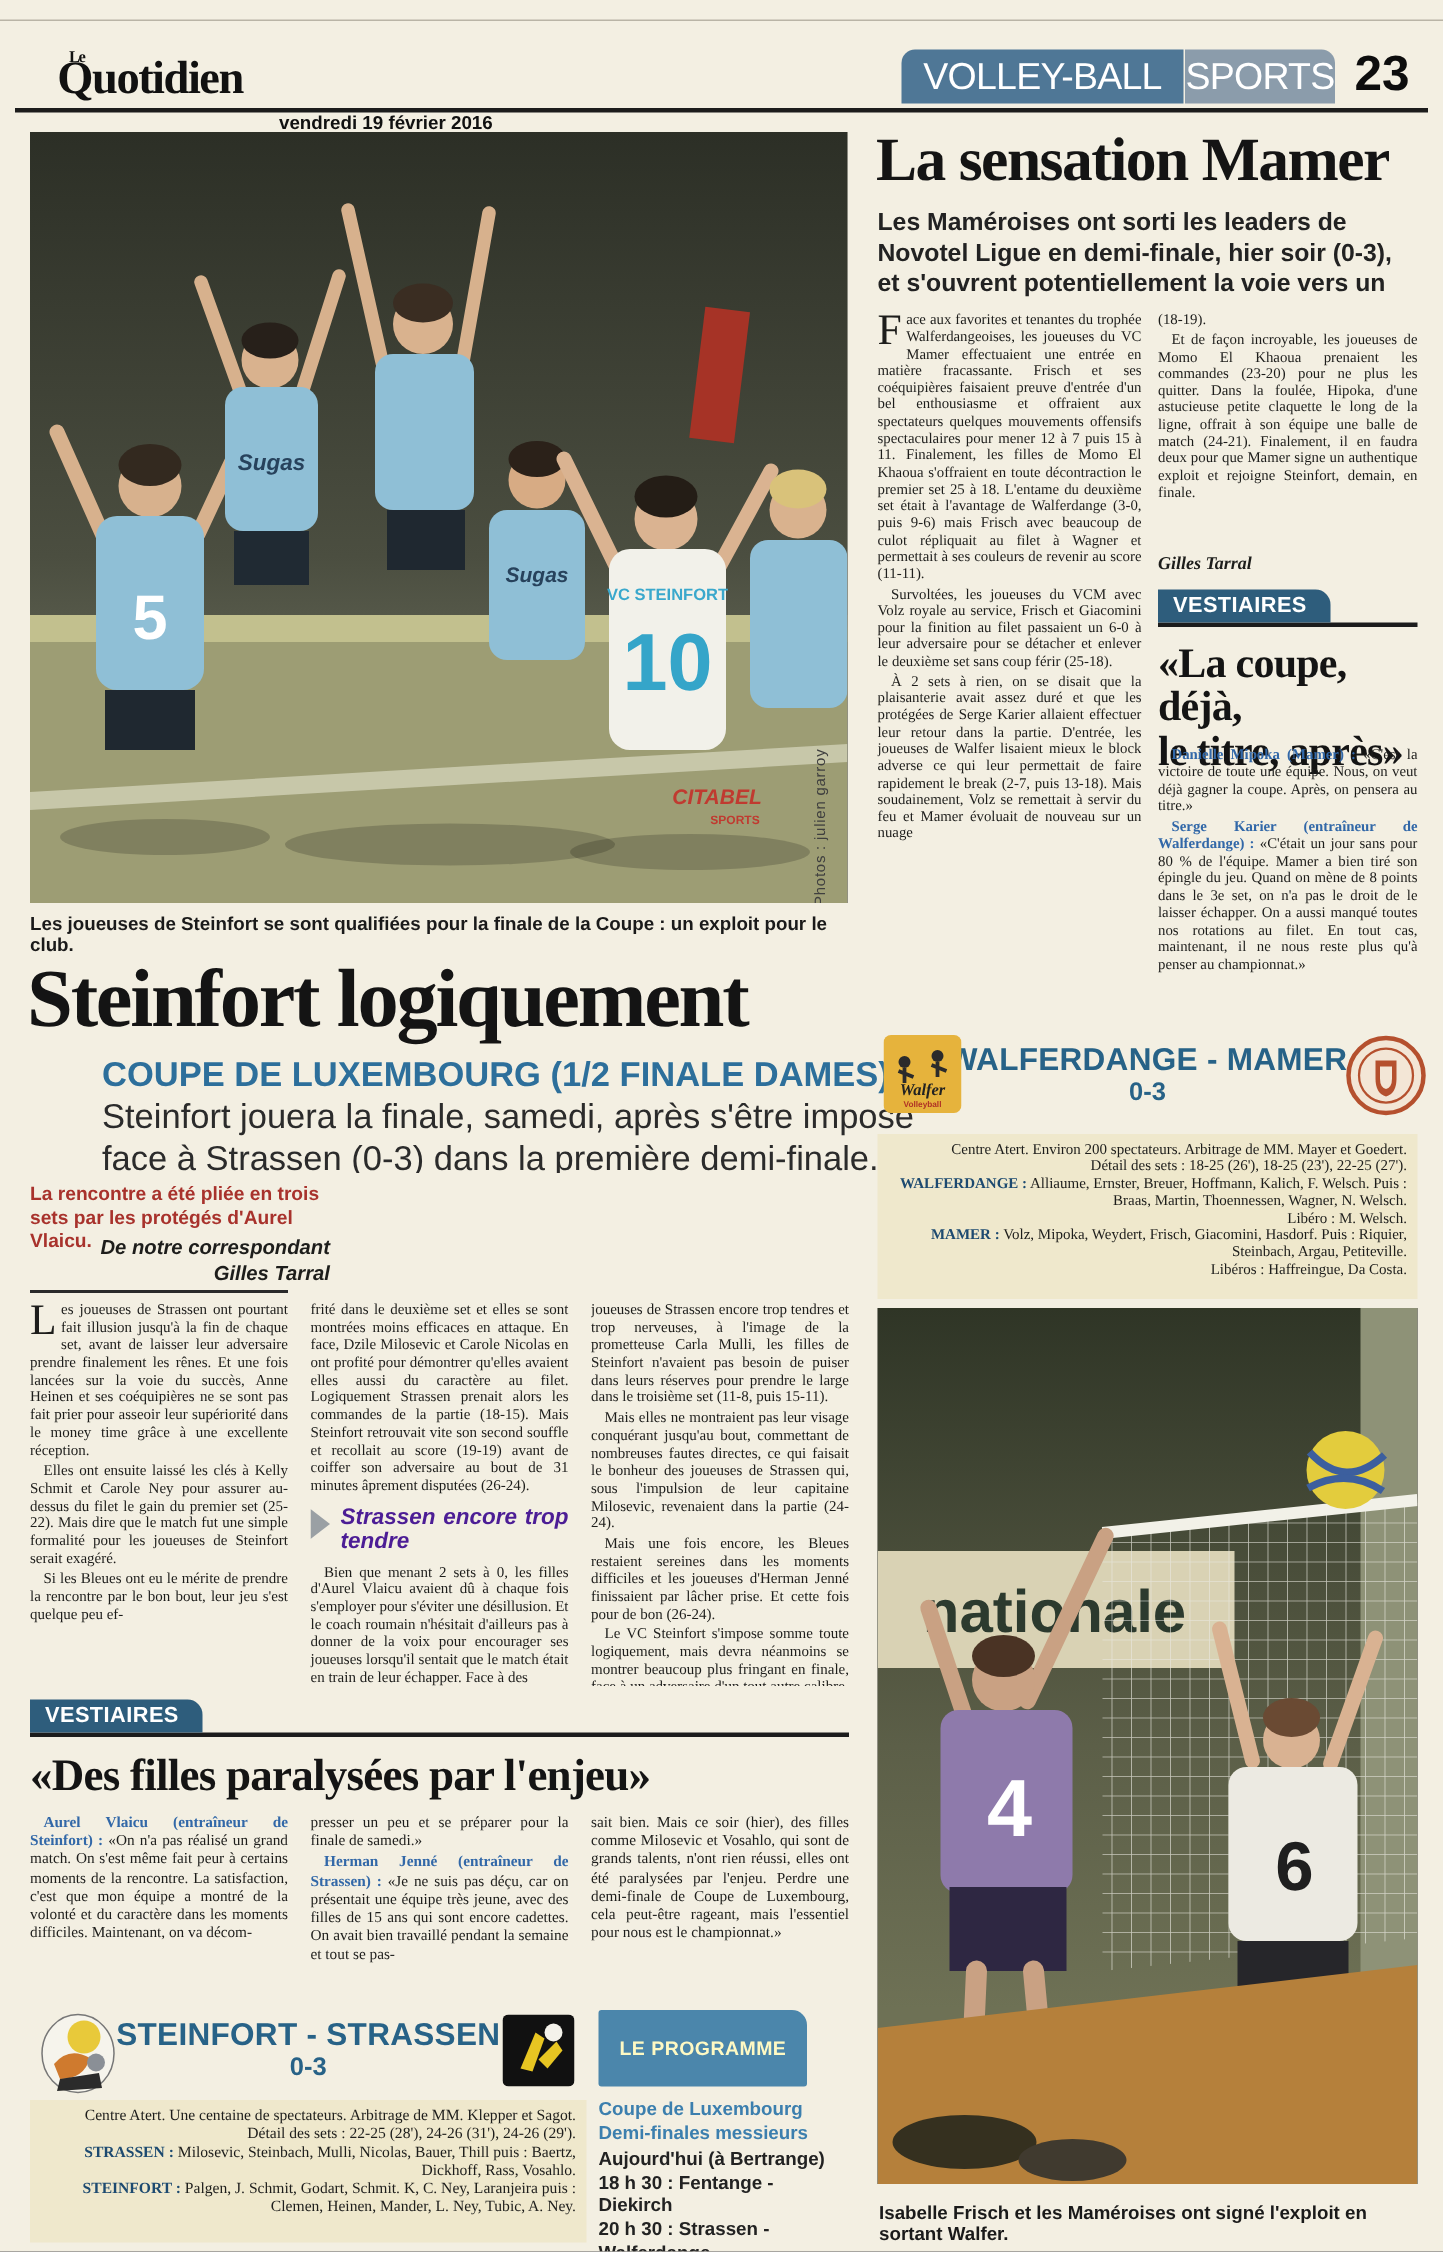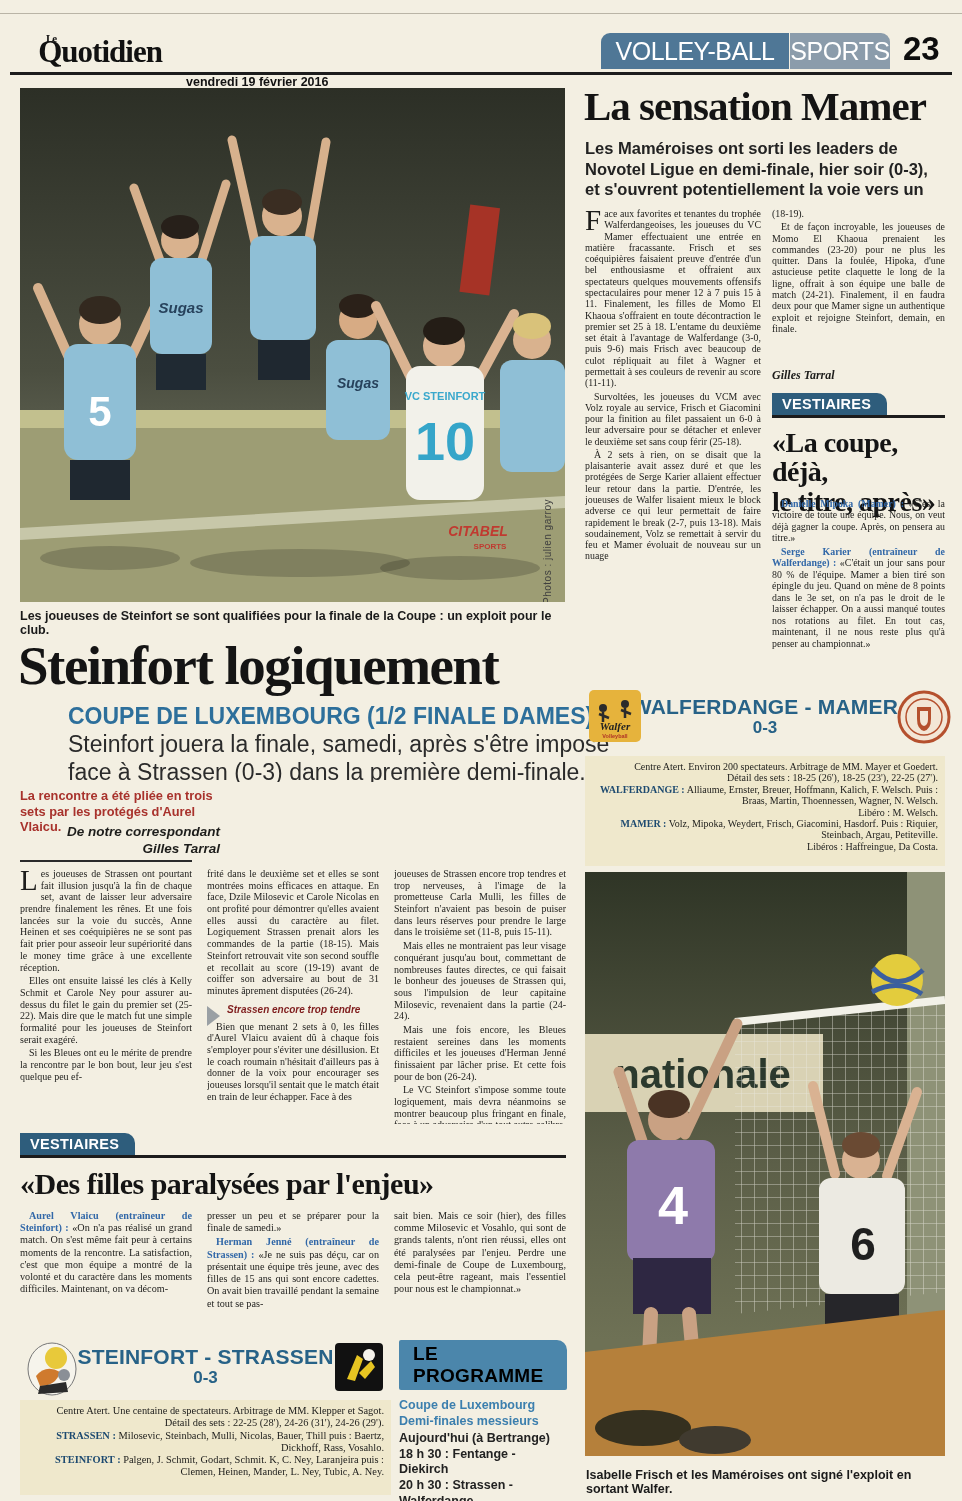--- a/index.html
+++ b/index.html
@@ -20,39 +20,39 @@
   .caption{font-size:12.5px;font-weight:bold;color:#1a1a1a;}
   .headline-xl{font-family:"Liberation Serif",serif;font-weight:bold;font-size:55px;letter-spacing:-1.5px;color:#141414;line-height:1;}
   .standfirst{font-size:23px;line-height:1.22;color:#2b2b2b;margin-left:48px;}
   .kicker{color:#2d6f9b;font-weight:bold;}
   .lead-red{color:#a8322c;font-weight:bold;font-size:12.8px;line-height:1.22;}
   .byline{font-size:13.5px;font-weight:bold;font-style:italic;color:#1d1d1b;line-height:1.25;}
   .bodycol{font-family:"Liberation Serif",serif;font-size:10px;line-height:1.17;text-align:justify;overflow:hidden;}
   .bodycol p{margin:0 0 2px 0;}
   .bodycol p.ind{text-indent:9px;}
   .dropcap{float:left;font-size:29px;line-height:24px;padding-right:3px;font-family:"Liberation Serif",serif;}
-  .subhead{font-family:"Liberation Sans",sans-serif;font-style:italic;font-weight:bold;font-size:10px;line-height:1.1;color:#7f1d1d;
+  .subhead{font-family:"Liberation Sans",sans-serif;font-style:italic;font-weight:bold;font-size:15px;line-height:1.1;color:#4c1d95;
            margin:7px 0 6px 0;position:relative;padding-left:20px;}
   .chev{position:absolute;left:0;top:2px;width:0;height:0;border-left:13px solid #9aa0a4;border-top:10px solid transparent;border-bottom:10px solid transparent;}
   
   .vest-bar{border-bottom:3px solid #1c1c1c;}
   .vest-tab{display:inline-block;background:#2e5d7c;color:#fff;font-weight:bold;font-size:14.5px;padding:3px 16px 3px 10px;border-radius:0 10px 0 0;letter-spacing:0.3px;}
   .vest-title{font-family:"Liberation Serif",serif;font-weight:bold;font-size:30px;color:#141414;letter-spacing:-0.5px;line-height:1.05;}
   .qcol{font-family:"Liberation Serif",serif;font-size:10.2px;line-height:1.2;text-align:justify;overflow:hidden;}
   .qcol p{margin:0 0 2px 0;}
   .qcol p.ind{text-indent:9px;}
   .qname{color:#3268a8;font-weight:bold;}
   
   .box-title{color:#276287;font-weight:bold;font-size:21px;text-align:center;letter-spacing:0.2px;line-height:1.05;}
   .box-score{color:#276287;font-weight:bold;font-size:17px;text-align:center;}
   .box-details{background:#efe8cc;font-family:"Liberation Serif",serif;font-size:10.4px;line-height:1.18;padding:5px 7px;overflow:hidden;text-align:right;}
   .box-details p{margin:0;}
   .team-label{font-weight:bold;color:#1d4a70;}
   
-  .prog-header{display:inline-block;background:#4b86ab;color:#000000;font-weight:bold;font-size:19px;padding:3px 14px;border-radius:2px 10px 2px 2px;letter-spacing:0.3px;}
+  .prog-header{display:inline-block;background:#4b86ab;color:#fef9c3;font-weight:bold;font-size:13px;padding:18px 14px;border-radius:2px 10px 2px 2px;letter-spacing:0.3px;}
   .prog-lines{font-size:12.5px;font-weight:bold;line-height:1.22;color:#222;}
   .prog-lines div{margin-bottom:1px;}
   .prog-blue{color:#3c7fae;}
   
   .photo{overflow:hidden;background:#3a3d33;}
   .credit{font-size:10px;color:#3f3f3f;transform:rotate(-90deg);transform-origin:left bottom;white-space:nowrap;letter-spacing:0.5px;}
 </style>
 </head>
 <body>
 

